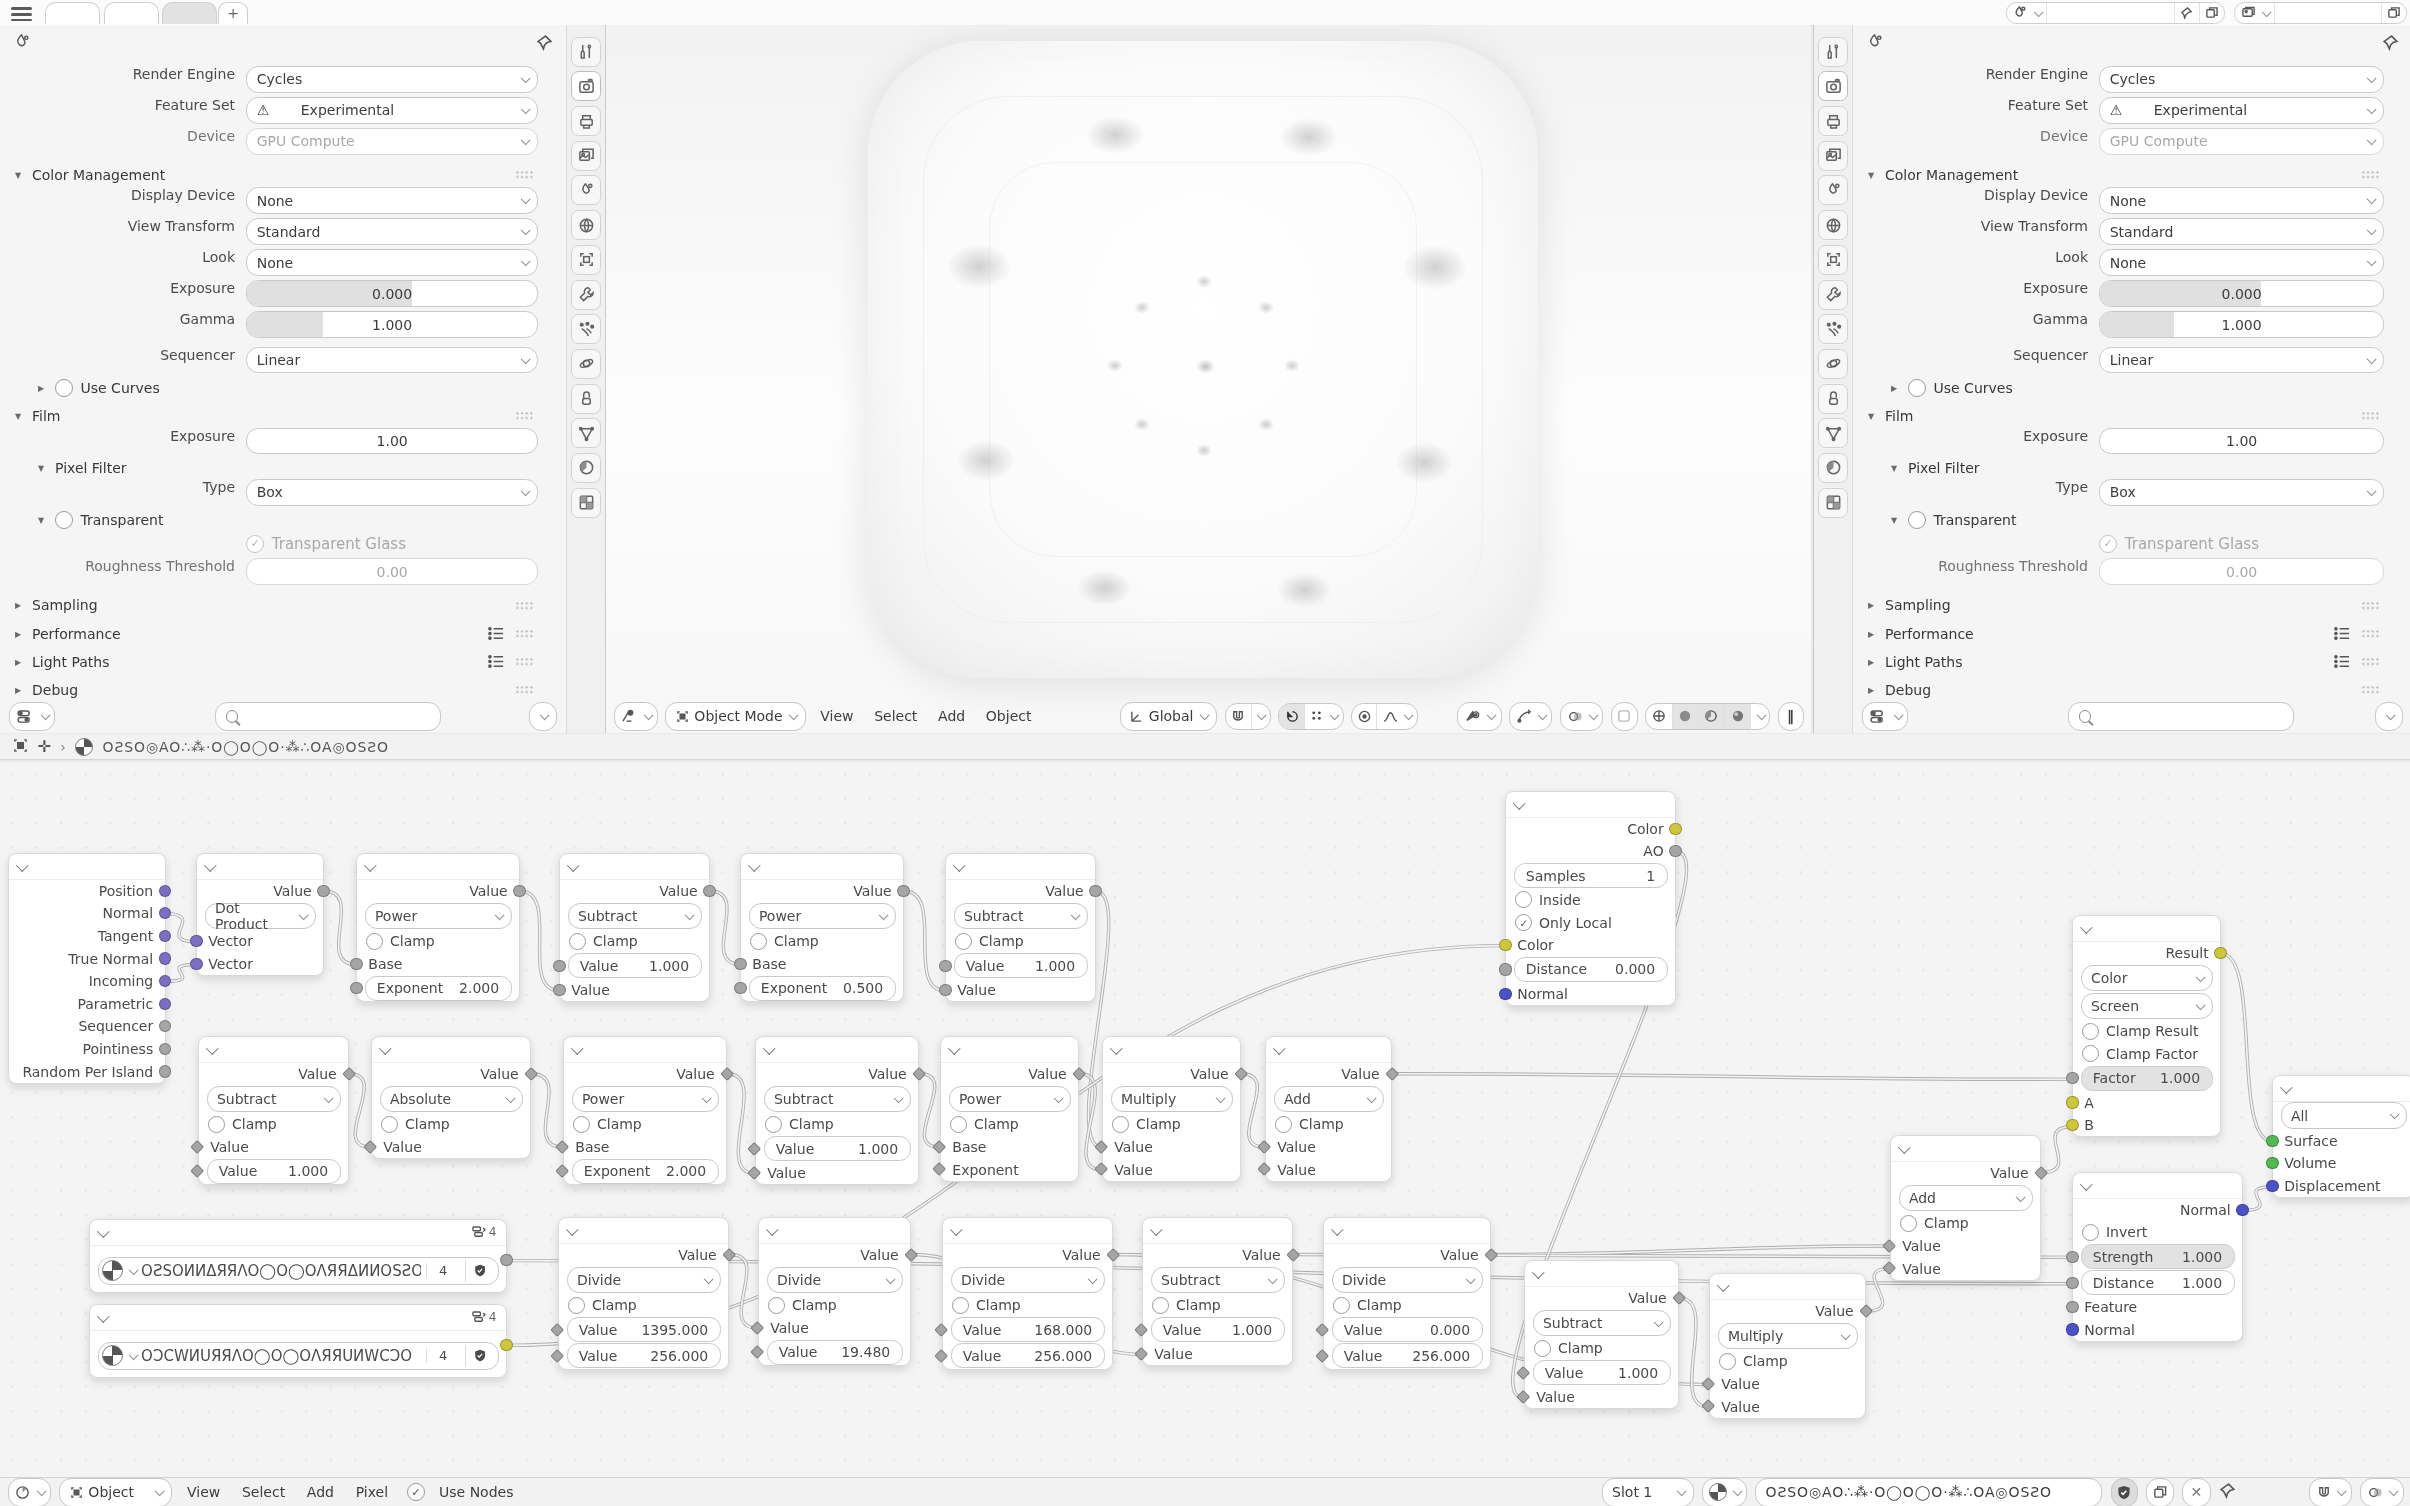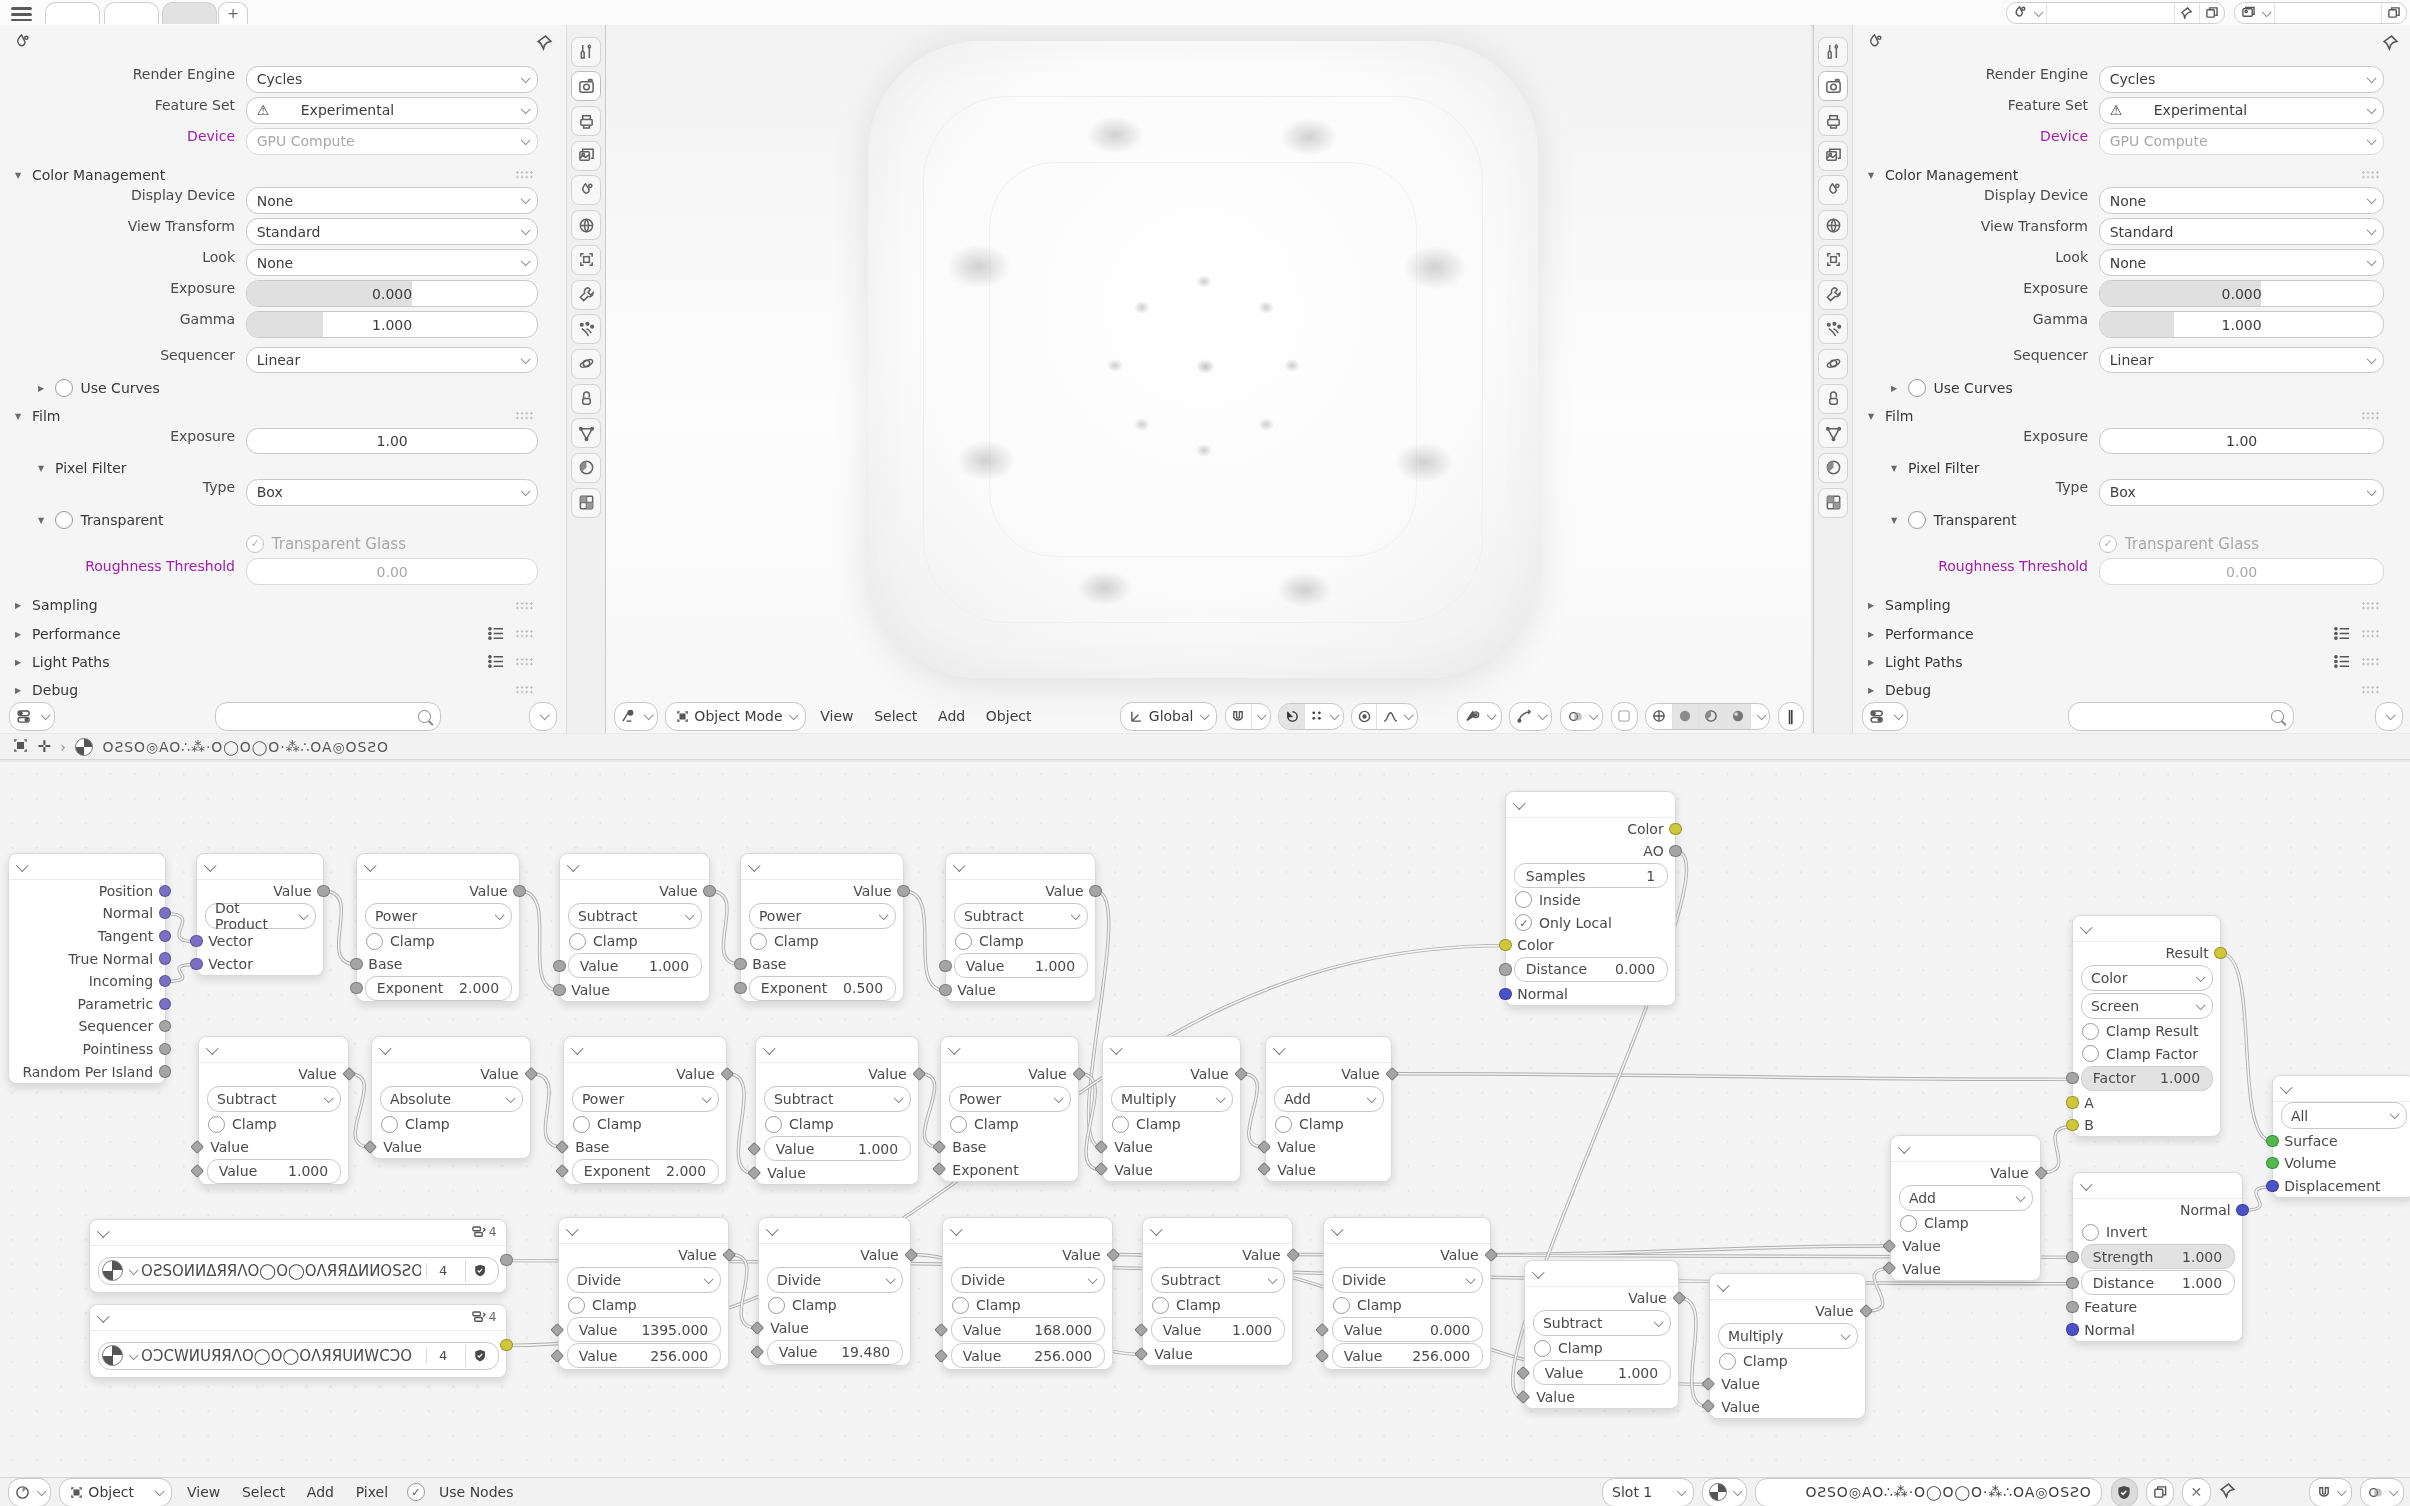--- a/index.html
+++ b/index.html
@@ -10,41 +10,41 @@
   .hamb{position:absolute;left:11.3px;top:4.7px;width:21px;height:15px;}
   .hamb div{height:2.8px;background:#5a5a5a;border-radius:1.9px;margin:2.8px 0;}
   .wtab{position:absolute;top:1.9px;height:21px;width:53px;border:0.9px solid #cfcfcf;border-bottom:none;border-radius:10.4px 10.4px 0 0;background:#fff;}
   .wtab.active{background:#e2e2e2;}
   .tabplus{position:absolute;top:1.9px;width:28px;height:21px;border:0.9px solid #cfcfcf;border-bottom:none;border-radius:9.4px 9.4px 0 0;background:#fff;text-align:center;line-height:20px;color:#666;font-size:14px;}
   .idwidget{position:absolute;top:1.9px;height:20px;display:flex;align-items:center;border:0.9px solid #cfcfcf;border-radius:10.4px;background:#fff;overflow:hidden;}
   .idwidget .seg{height:100%;display:flex;align-items:center;padding:0 5.6px;border-left:0.9px solid #e3e3e3;}
   .idwidget .seg:first-child{border-left:none;}
   .idwidget .field{width:141px;}
   
-  .pill{display:inline-flex;align-items:center;background:#fff;border:0.9px solid #c6c6c6;border-radius:12.2px;height:29px;box-sizing:border-box;padding:0 9.4px;font-size:14px;color:#3c3c3c;justify-content:flex-end;}
+  .pill{display:inline-flex;align-items:center;background:#fff;border:0.9px solid #c6c6c6;border-radius:12.2px;height:29px;box-sizing:border-box;padding:0 9.4px;font-size:14px;color:#3c3c3c;}
   .chev{width:7.5px;height:7.5px;border-right:1.5px solid #909090;border-bottom:1.5px solid #909090;transform:rotate(45deg) translateY(-1.9px);display:inline-block;margin-left:6.6px;flex:none;}
   .chev.sm{width:5.6px;height:5.6px;}
   
   .parea{position:absolute;top:25.4px;height:708px;background:#f5f5f5;}
   #props-left{left:0;width:605px;border-right:0.9px solid #cbcbcb;}
   #props-right{left:1813px;width:598px;border-left:0.9px solid #cbcbcb;}
   #viewport{left:606px;top:25.4px;width:1205px;height:708px;position:absolute;background:linear-gradient(180deg,#f2f2f2,#fdfdfd 55%,#f7f7f7);overflow:hidden;}
   .parea{display:flex;}
   .pcontent{flex:1;position:relative;overflow:hidden;display:flex;flex-direction:column;}
   .tabstrip{width:38px;background:#f0f0f0;display:flex;flex-direction:column;align-items:center;padding-top:11.3px;gap:4.7px;flex:none;}
   #props-left .tabstrip{border-left:0.9px solid #dcdcdc;order:2;}
   #props-right .tabstrip{border-right:0.9px solid #dcdcdc;order:0;}
   .tbtn{width:28px;height:28px;border:0.9px solid #d2d2d2;border-radius:7.5px;background:#f7f7f7;display:flex;align-items:center;justify-content:center;}
   .tbtn.active{background:#ffffff;border-color:#bdbdbd;box-shadow:inset 0 0 0 0.9px #fff;}
   .tbtn svg{stroke:#636363;fill:none;stroke-width:1.6;}
   .phead{height:38px;display:flex;align-items:center;padding:0 13px;flex:none;}
   .phead .spring{flex:1;}
   .prow{display:flex;align-items:flex-start;height:25.4px;margin:2.8px 0;}
   .plabel{width:235px;text-align:right;padding-right:11.3px;font-size:14px;color:#4a4a4a;flex:none;}
-  .plabel.dim{color:#a21caf;}
+  .plabel.dim{color:#737373;}
   .pfield{flex:1;margin-right:28px;position:relative;}
   .pwidget{display:flex;align-items:center;background:#fff;border:0.9px solid #c9c9c9;border-radius:12.2px;height:24.5px;padding:0 9.4px;font-size:14px;color:#3d3d3d;position:relative;overflow:hidden;gap:24px;}
   .pwidget .val{flex:1;}
   .pwidget.center{justify-content:center;}
   .pwidget.dim{color:#a8a8a8;border-color:#d8d8d8;}
   .slider .fill{position:absolute;left:0;top:0;bottom:0;background:#e0e0e0;}
   .slider span{position:relative;z-index:1;width:100%;text-align:center;}
   .sechead{display:flex;align-items:center;height:28px;margin-top:9.4px;font-size:14px;color:#383838;padding-left:15px;}
   .sechead .tri{color:#6a6a6a;width:17px;font-size:12.2px;}
   .sechead .grip{margin-left:auto;margin-right:32px;width:19px;height:9.4px;background-image:radial-gradient(#bdbdbd 1.1px,transparent 1.3px);background-size:4.7px 4.7px;}

